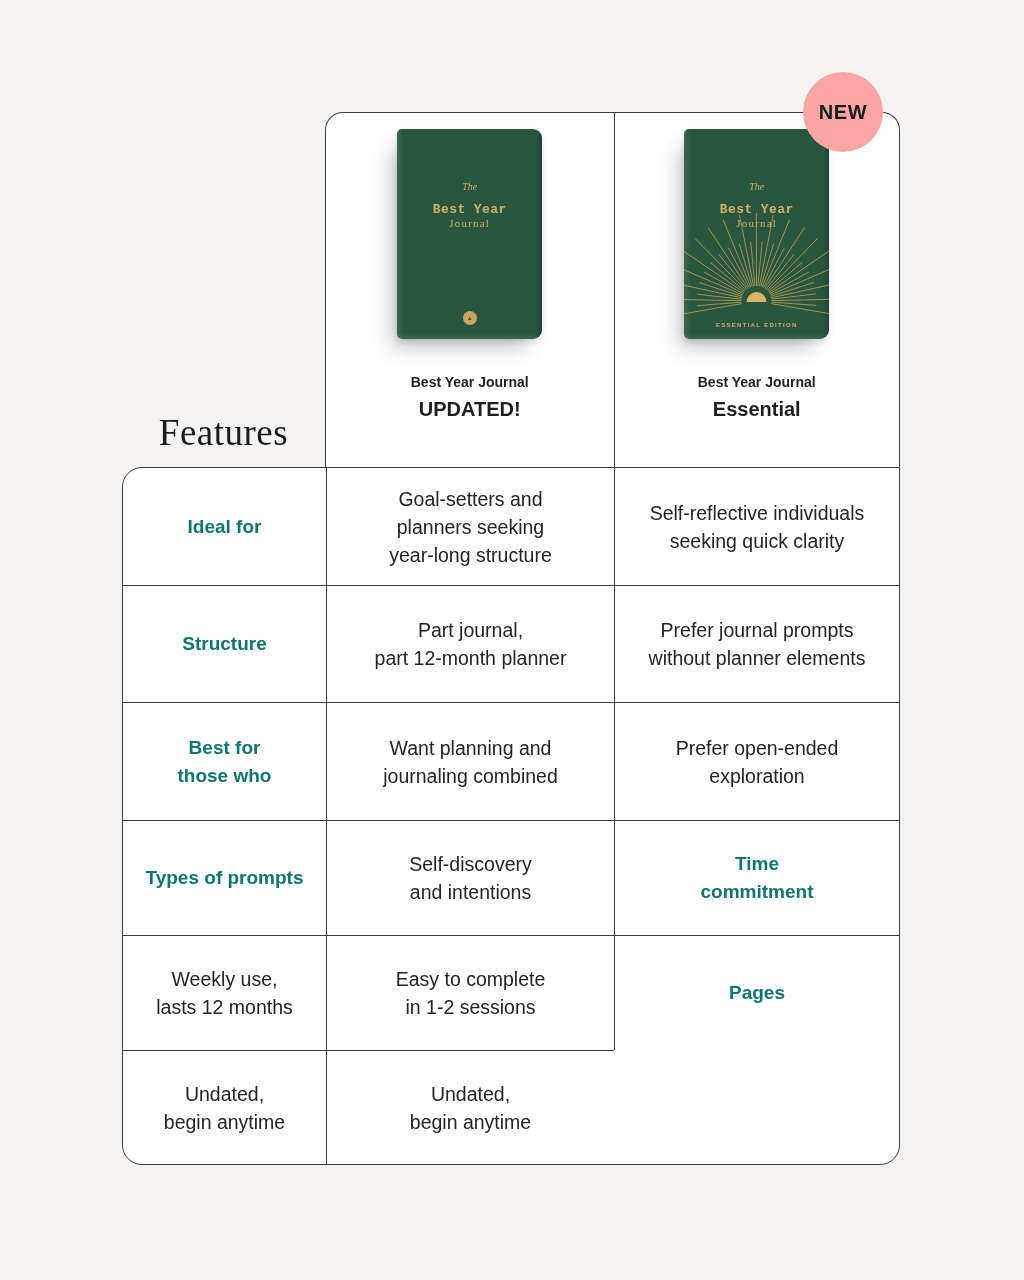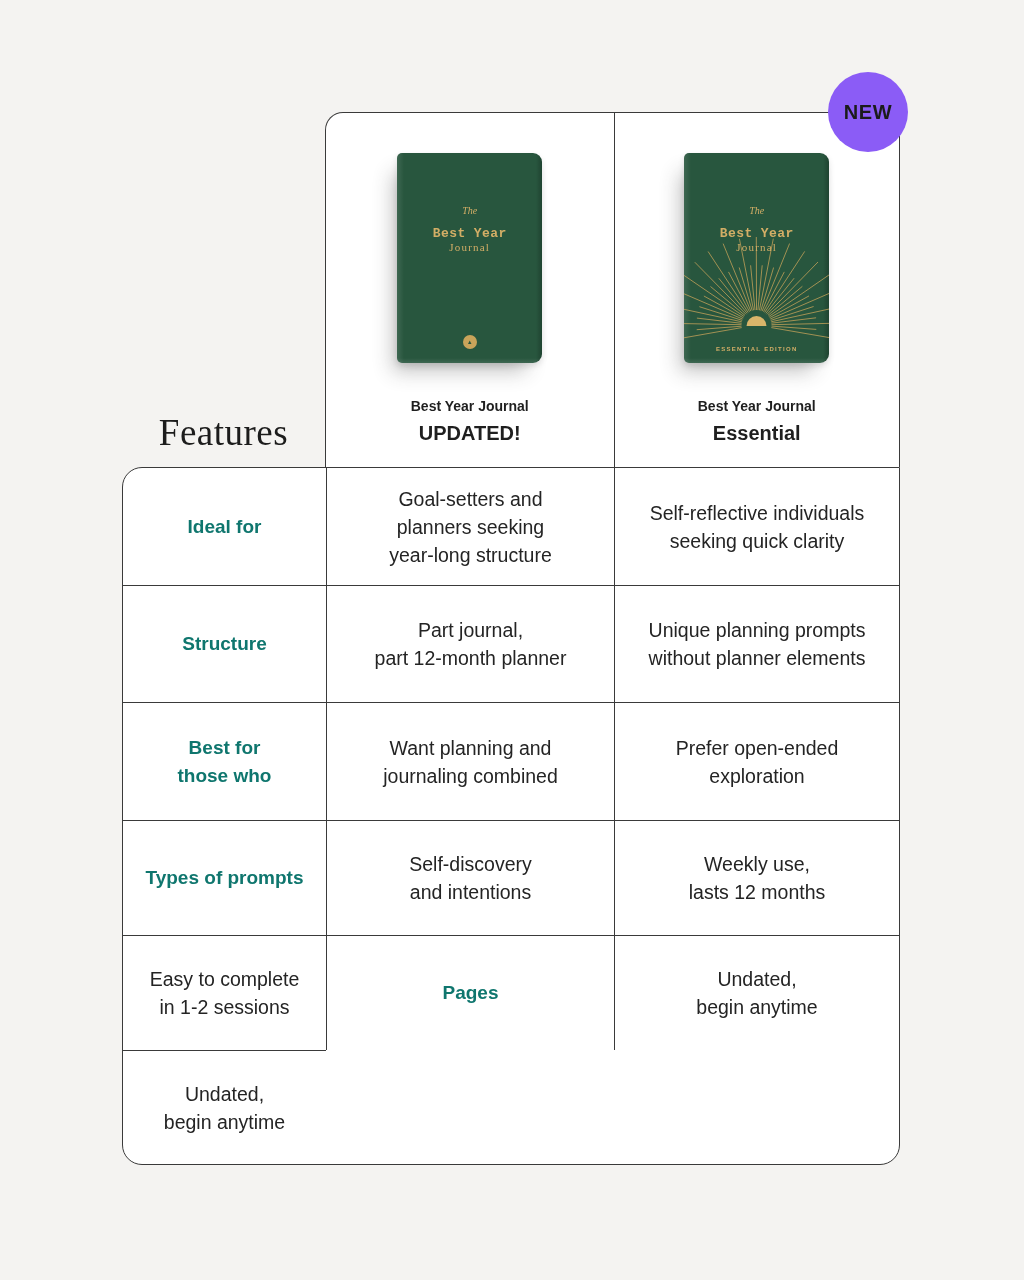--- a/index.html
+++ b/index.html
@@ -12,21 +12,21 @@
   }
 
   
   .products-box {
     position:absolute; left:325px; top:112px; width:575px; height:355px;
     background:#ffffff; border:1px solid #3a3a3a; border-bottom:none;
     border-radius:18px 18px 0 0; display:flex;
   }
   .product-col {
     width:288px; display:flex; flex-direction:column; align-items:center;
-    padding-top:40px;
+    padding-top:16px;
   }
   .product-col.right { width:286px; border-left:1px solid #3a3a3a; }
 
   
   .book {
     position:relative; width:145px; height:210px;
     background:#28563e;
     background-image:
       linear-gradient(90deg, rgba(255,255,255,0.10) 0px, rgba(255,255,255,0) 7px),
       linear-gradient(270deg, rgba(0,0,0,0.22) 0px, rgba(0,0,0,0) 6px),
@@ -84,22 +84,22 @@
     border-top:1px solid #3a3a3a; padding:0 16px;
     color:#242424;
   }
   .cell:nth-child(-n+3) { border-top:none; }
   .cell:nth-child(3n+2), .cell:nth-child(3n) { border-left:1px solid #3a3a3a; }
   .cell.lab { font-weight:700; font-size:19px; line-height:28px; color:#0f766e; }
   .cell.val { font-weight:400; font-size:19.5px; line-height:28px; }
 
   
   .badge {
-    position:absolute; left:828px; top:72px; width:80px; height:80px;
-    border-radius:50%; background:#8b5cf6; z-index:10;
+    position:absolute; left:803px; top:72px; width:80px; height:80px;
+    border-radius:50%; background:#fca5a5; z-index:10;
     display:flex; align-items:center; justify-content:center;
     font-size:20px; font-weight:800; letter-spacing:0.6px; color:#1b1b1b;
   }
 </style>
 </head>
 <body>
 
 <div class="page">
 
   <div class="products-box">
@@ -183,34 +183,36 @@
     <div class="cell lab">Ideal for</div>
     <div class="cell val">Goal-setters and
 planners seeking
 year-long structure</div>
     <div class="cell val">Self-reflective individuals
 seeking quick clarity</div>
 
     <div class="cell lab">Structure</div>
     <div class="cell val">Part journal,
 part 12-month planner</div>
-    <div class="cell val">Unique planning prompts
+    <div class="cell val">Prefer journal prompts
 without planner elements</div>
 
     <div class="cell lab">Best for
 those who</div>
     <div class="cell val">Want planning and
 journaling combined</div>
     <div class="cell val">Prefer open-ended
 exploration</div>
 
     <div class="cell lab">Types of prompts</div>
     <div class="cell val">Self-discovery
 and intentions</div>
 
+    <div class="cell lab">Time
+commitment</div>
     <div class="cell val">Weekly use,
 lasts 12 months</div>
     <div class="cell val">Easy to complete
 in 1-2 sessions</div>
 
     <div class="cell lab">Pages</div>
     <div class="cell val">Undated,
 begin anytime</div>
     <div class="cell val">Undated,
 begin anytime</div>

